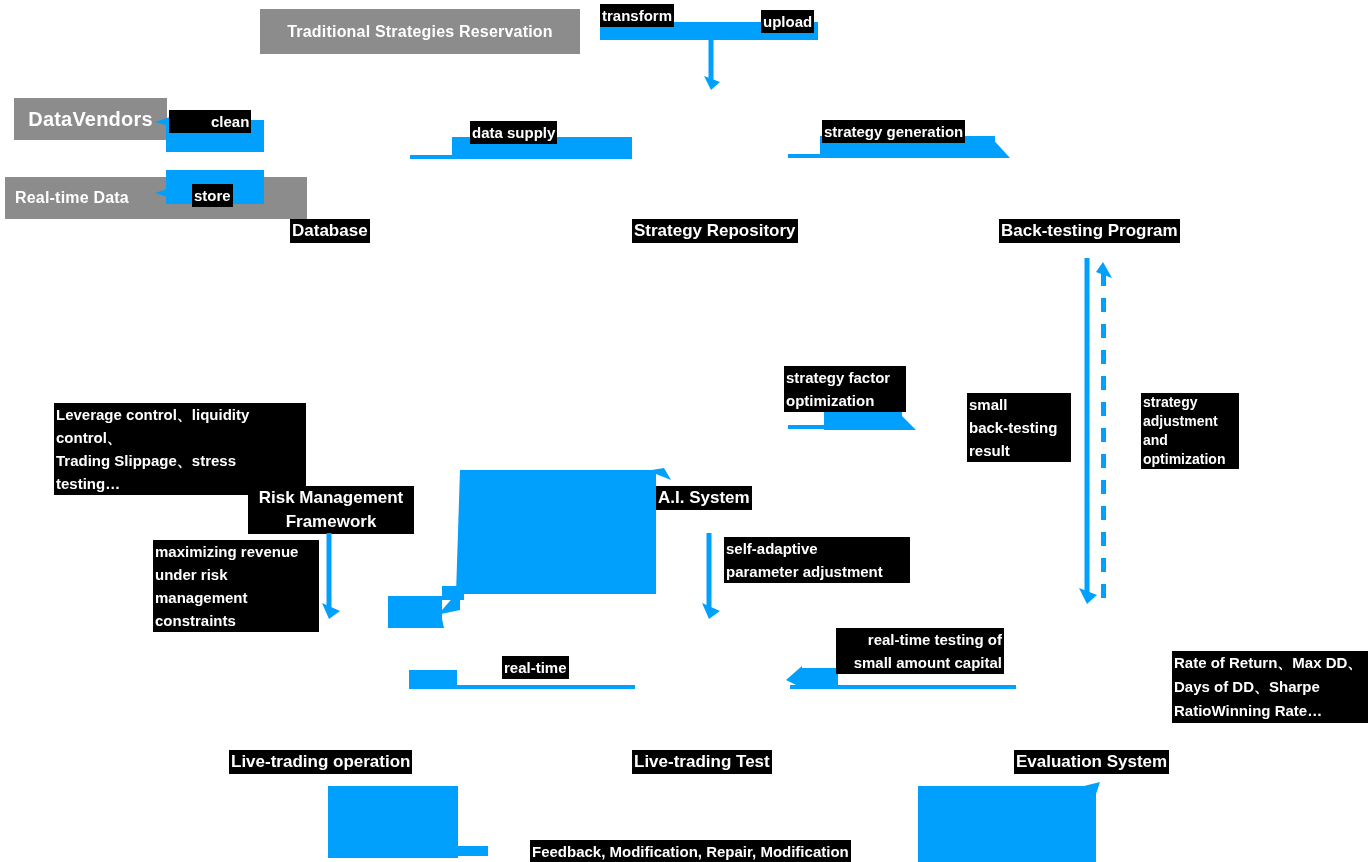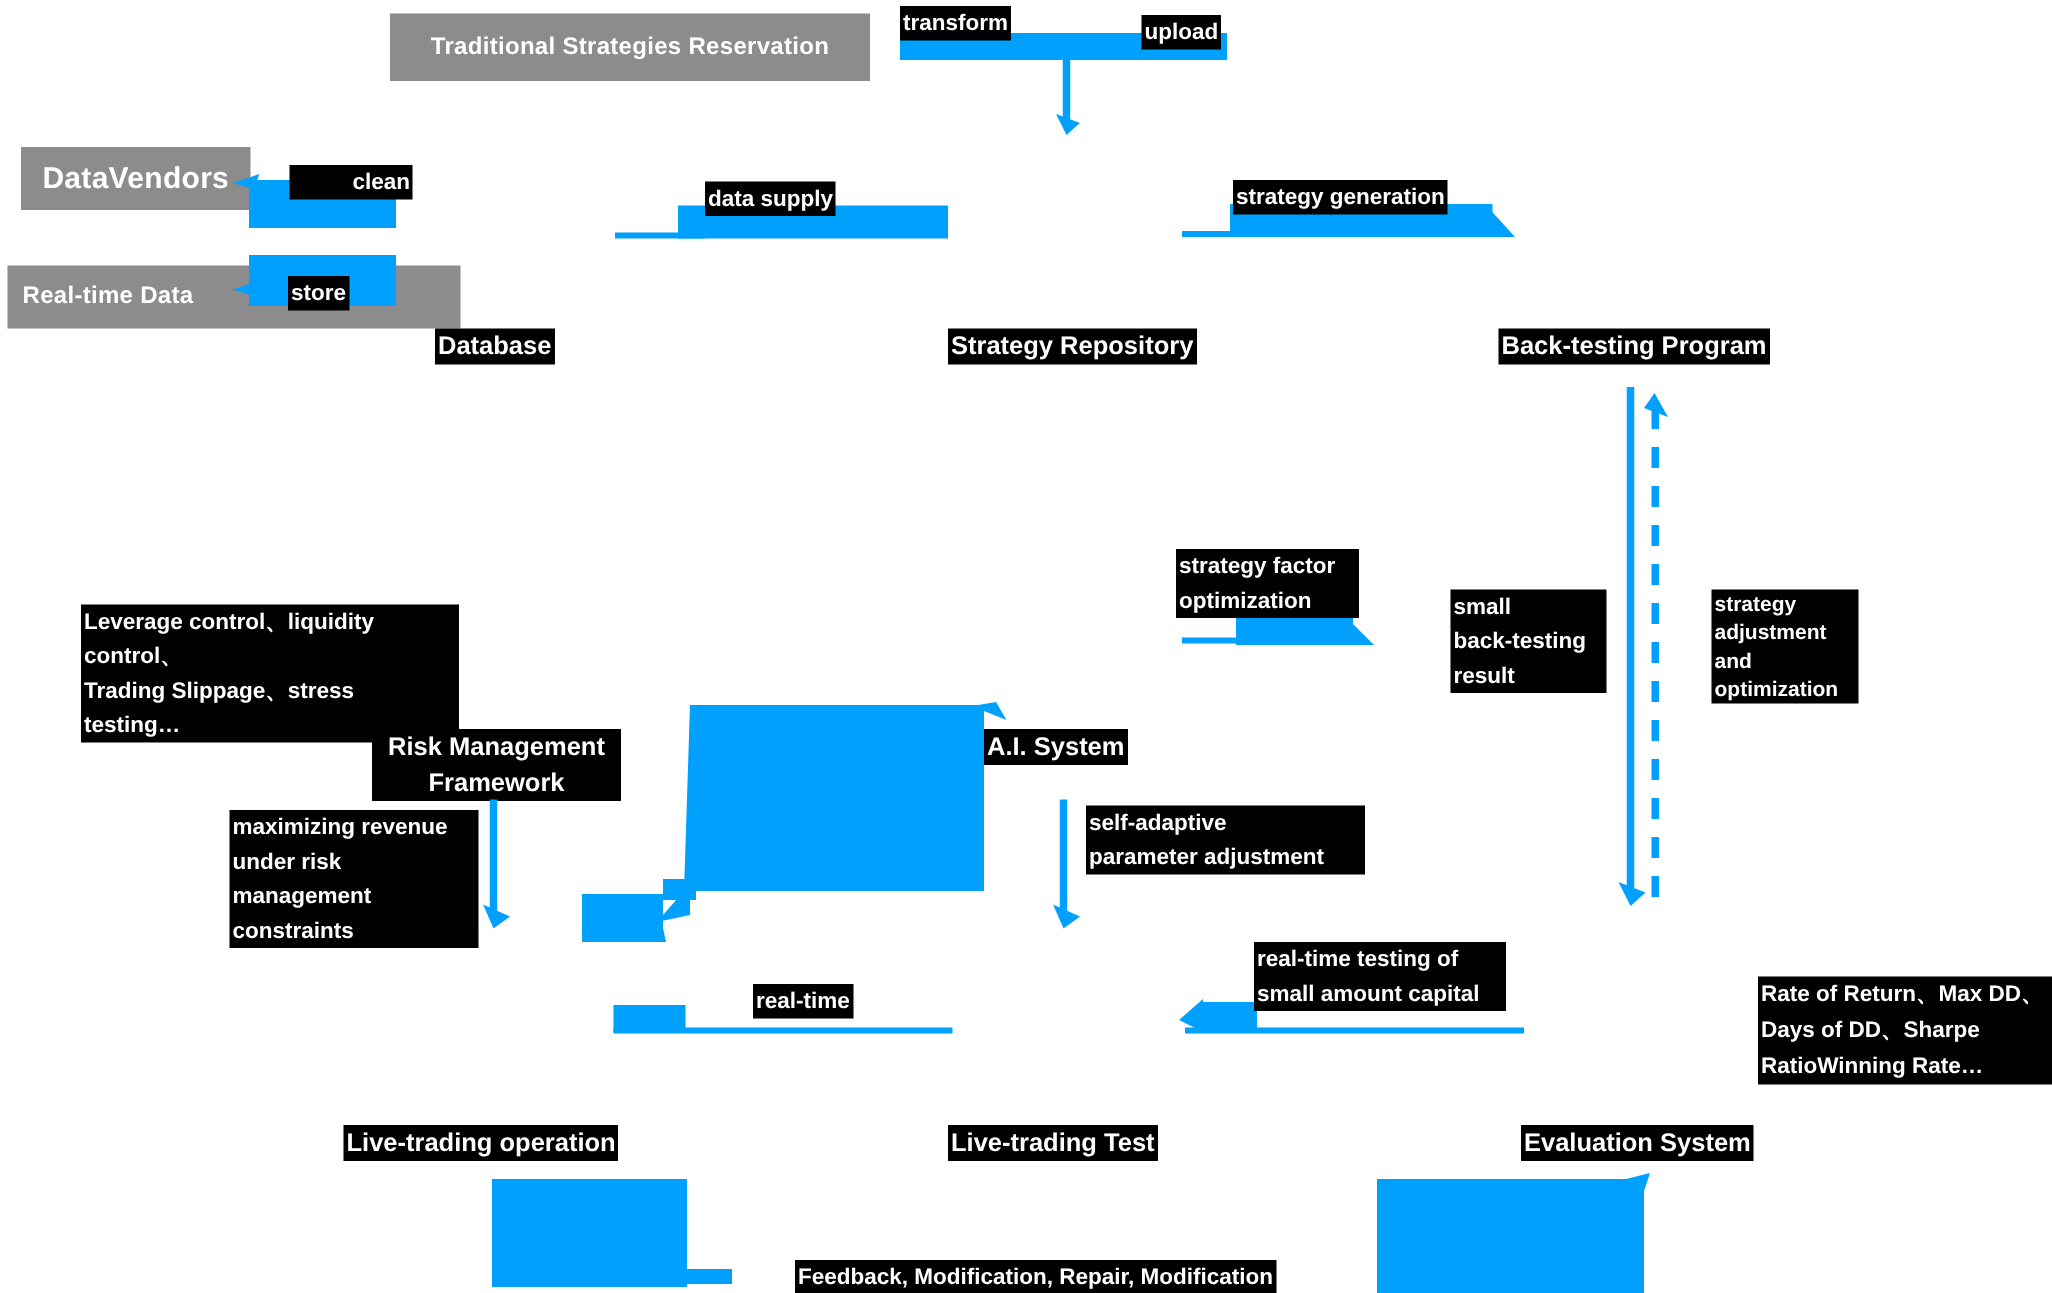--- a/index.html
+++ b/index.html
@@ -105,21 +105,21 @@
       <path d="M11,50 L4,36 L20,42 Z" fill="#00a0fc"></path>
     </svg>
   </div>
 
   <div class="blue-rect" style="left:166px; top:120px; width:98px; height:32px;"></div>
   <div class="svgwrap" style="left:155px; top:114px; width:30px; height:20px;">
     <svg width="30" height="20" viewBox="0 0 30 20">
       <path d="M0,8 L18,2 L14,12 Z" fill="#00a0fc"></path>
     </svg>
   </div>
-  <div class="elabel" style="left:193px; top:110px;padding-left:42px;">clean</div>
+  <div class="elabel" style="left:169px; top:110px;padding-left:42px;">clean</div>
 
   <div class="blue-rect" style="left:166px; top:170px; width:98px; height:34px;"></div>
   <div class="svgwrap" style="left:155px; top:182px; width:30px; height:20px;">
     <svg width="30" height="20" viewBox="0 0 30 20">
       <path d="M0,11 L18,5 L16,16 Z" fill="#00a0fc"></path>
     </svg>
   </div>
   <div class="elabel" style="left:192px; top:184px;">store</div>
 
   <div class="blue-line-h" style="left:410px; top:155px; width:60px; height:4px;"></div>
@@ -217,21 +217,21 @@
   <div class="blue-rect" style="left:409px; top:670px; width:48px; height:18px;"></div>
   <div class="elabel" style="left:502px; top:656px;">real-time</div>
 
   <div class="blue-line-h" style="left:790px; top:685px; width:226px; height:4px;"></div>
   <div class="blue-rect" style="left:800px; top:668px; width:38px; height:20px;"></div>
   <div class="svgwrap" style="left:786px; top:664px; width:24px; height:28px;">
     <svg width="24" height="28" viewBox="0 0 24 28">
       <path d="M0,16 L16,2 L16,24 Z" fill="#00a0fc"></path>
     </svg>
   </div>
-  <div class="elabel multi lt" style="left:836px; top:628px; width:164px; font-size:15px; line-height:23px;">real-time testing of
+  <div class="elabel multi lt" style="left:836px; top:628px; width:164px; font-size:15px; line-height:23px;text-align:right;">real-time testing of
 small amount capital</div>
 
   <div class="elabel multi lt" style="left:1172px; top:651px; width:196px; font-size:15px; line-height:24px;">Rate of Return、Max DD、
 Days of DD、Sharpe
 RatioWinning Rate…</div>
 
   <div class="ntitle" style="left:229px; top:750px;">Live-trading operation</div>
 
   <div class="ntitle" style="left:632px; top:750px;">Live-trading Test</div>
 

